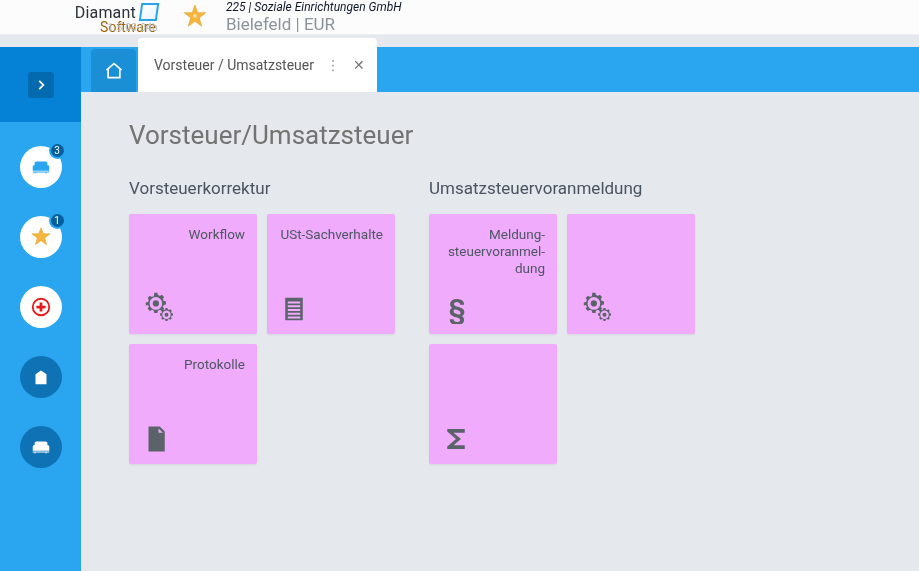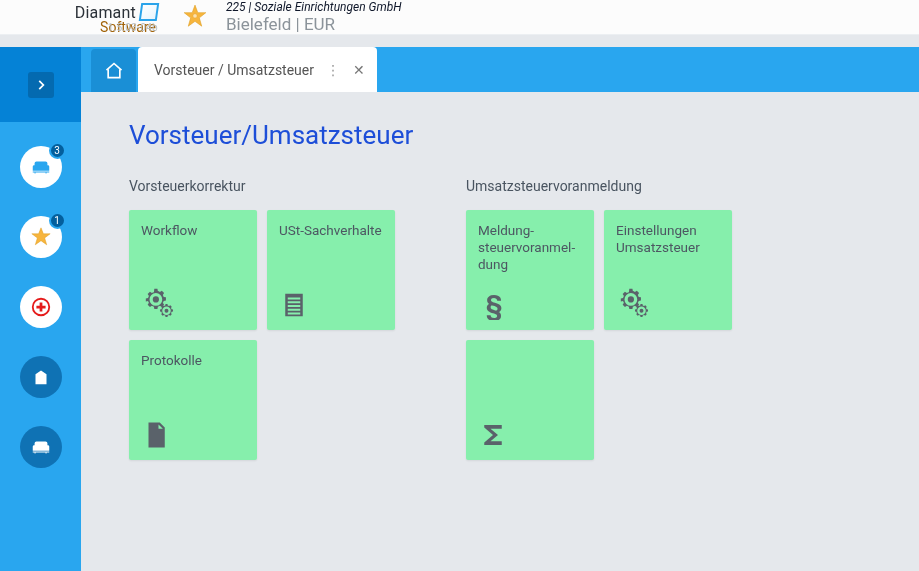--- a/index.html
+++ b/index.html
@@ -60,45 +60,45 @@
   .content { position:absolute; left:81px; right:0; top:47px; bottom:0; background:#e5e8ec; }
   .tabstrip {
     height:45px; background:#29a6ef; display:flex; align-items:flex-end; padding-left:10px; gap:2px;
   }
   .hometab {
     width:45px; height:43px; background:#1a8fd6; border-radius:4px 4px 0 0;
     display:flex; align-items:center; justify-content:center; color:#fff;
     cursor:pointer;
   }
   .tab {
-    height:45px; background:#fff; border-radius:4px 4px 0 0;
+    height:54px; background:#fff; border-radius:4px 4px 0 0;
     display:flex; align-items:center; padding: 0 12px 0 16px; gap:12px;
     color:#555; font-size:14px;
     cursor:pointer;
   }
   .tab .dots { color:#999; font-size:14px; letter-spacing:1px; line-height:4px; cursor:pointer;}
   .tab .close { color:#777; font-size:14px; cursor:pointer; }
 
   .page { padding: 28px 20px 20px 48px; }
-  .page h1 { font-size:26px; font-weight:400; color:#1d4ed8; margin:0 0 28px 0; }
+  .page h1 { font-size:26px; font-weight:400; color:#737373; margin:0 0 28px 0; }
 
   .sections { display:flex; gap:0; }
   .section { }
   .sec-vk  { width: 300px; }
-  .sec-ust { width: 300px; margin-left: 37px; }
+  .sec-ust { width: 300px; }
   .sec-links { width: 180px; }
-  .section h2 { font-size:14px; font-weight:400; color:#495460; margin:0 0 16px 0; }
+  .section h2 { font-size:17px; font-weight:400; color:#495460; margin:0 0 16px 0; }
 
   .cards { display:flex; flex-wrap:wrap; gap:10px; }
   .card {
-    width:128px; height:120px; background:#86efac; border-radius:2px;
+    width:128px; height:120px; background:#f0abfc; border-radius:2px;
     box-shadow: 0 1px 2px rgba(0,0,0,.08);
     padding:12px 12px 10px 12px; position:relative;
     cursor:pointer;
-    display:flex; flex-direction:column;
+    display:flex; flex-direction:column;text-align:right;
   }
   .card .label { font-size:13.5px; color:#4d5762; line-height:1.25; word-break:break-word; }
   .card .ico {
     margin-top:auto; color:#5a626a; height:36px; display:flex; align-items:flex-end;
   }
   .card .ico svg { width:30px; height:30px; fill:#5a626a; }
   .card .ico.gears svg { width:34px; height:34px; }
 
 </style>
 </head>
@@ -232,21 +232,20 @@
             <div class="ico">
               <svg viewBox="0 0 24 24">
                   <path d="M13 3c2.5 0 4 1.4 4 3.3 0 1.3-.7 2.3-1.9 2.9 1.5.6 2.4 1.8 2.4 3.3 0 1.4-.8 2.6-2.1 3.2 1.2.6 1.9 1.6 1.9 2.9 0 1.9-1.5 3.4-4 3.4-2.2 0-3.8-1.1-4.2-2.8l1.9-.5c.2.9 1.1 1.5 2.3 1.5 1.3 0 2.1-.7 2.1-1.6 0-1.1-1-1.7-2.7-2.2l-.9-.3c-2.2-.7-3.3-1.8-3.3-3.5 0-1.4.8-2.6 2.1-3.2C9.4 9.8 8.7 8.8 8.7 7.5c0-1.9 1.5-3.3 4-3.3 2 0 3.5 1 4 2.6l-1.9.5c-.3-.8-1.1-1.3-2.1-1.3-1.3 0-2.1.6-2.1 1.5 0 1 .9 1.6 2.6 2.1l.9.3c2.3.7 3.4 1.9 3.4 3.6 0 .1 0 .1 0 .2-.5-.3-1.1-.5-1.9-.7l-.9-.3c-2.2-.7-3.3-1.8-3.3-3.5 0-.1 0-.1 0-.2.5.3 1.1.5 1.9.7l.9.3z" opacity="0"></path>
                   <text x="6" y="20" font-size="22" font-weight="700" fill="#5a626a">§</text>
                 </svg>
             </div>
           </div>
 
 
           <div class="card">
-            <div class="label">Einstellungen Umsatzsteuer</div>
             <div class="ico gears">
               <svg viewBox="0 0 24 24">
                   <path d="M10.5 5a4.5 4.5 0 100 9 4.5 4.5 0 000-9zm0 2.3a2.2 2.2 0 110 4.4 2.2 2.2 0 010-4.4zM9.4 2h2.2l.3 1.6c.5.1 1 .3 1.4.6l1.4-.9 1.6 1.6-.9 1.4c.3.4.5.9.6 1.4l1.6.3v2.2l-1.6.3c-.1.5-.3 1-.6 1.4l.9 1.4-1.6 1.6-1.4-.9c-.4.3-.9.5-1.4.6l-.3 1.6H9.4l-.3-1.6c-.5-.1-1-.3-1.4-.6l-1.4.9-1.6-1.6.9-1.4c-.3-.4-.5-.9-.6-1.4L3.4 11V8.8l1.6-.3c.1-.5.3-1 .6-1.4L4.7 5.7l1.6-1.6 1.4.9c.4-.3.9-.5 1.4-.6L9.4 2zM18 14.5a3 3 0 100 6 3 3 0 000-6zm0 1.6a1.4 1.4 0 110 2.8 1.4 1.4 0 010-2.8zM17.3 12.7h1.4l.2 1c.3.1.6.2.9.4l.9-.5 1 1-.5.9c.2.3.3.6.4.9l1 .2v1.4l-1 .2c-.1.3-.2.6-.4.9l.5.9-1 1-.9-.5c-.3.2-.6.3-.9.4l-.2 1h-1.4l-.2-1c-.3-.1-.6-.2-.9-.4l-.9.5-1-1 .5-.9c-.2-.3-.3-.6-.4-.9l-1-.2v-1.4l1-.2c.1-.3.2-.6.4-.9l-.5-.9 1-1 .9.5c.3-.2.6-.3.9-.4l.2-1z"></path>
                 </svg>
             </div>
           </div>
 
           <div class="card">
             <div class="ico">
               <svg viewBox="0 0 24 24">

